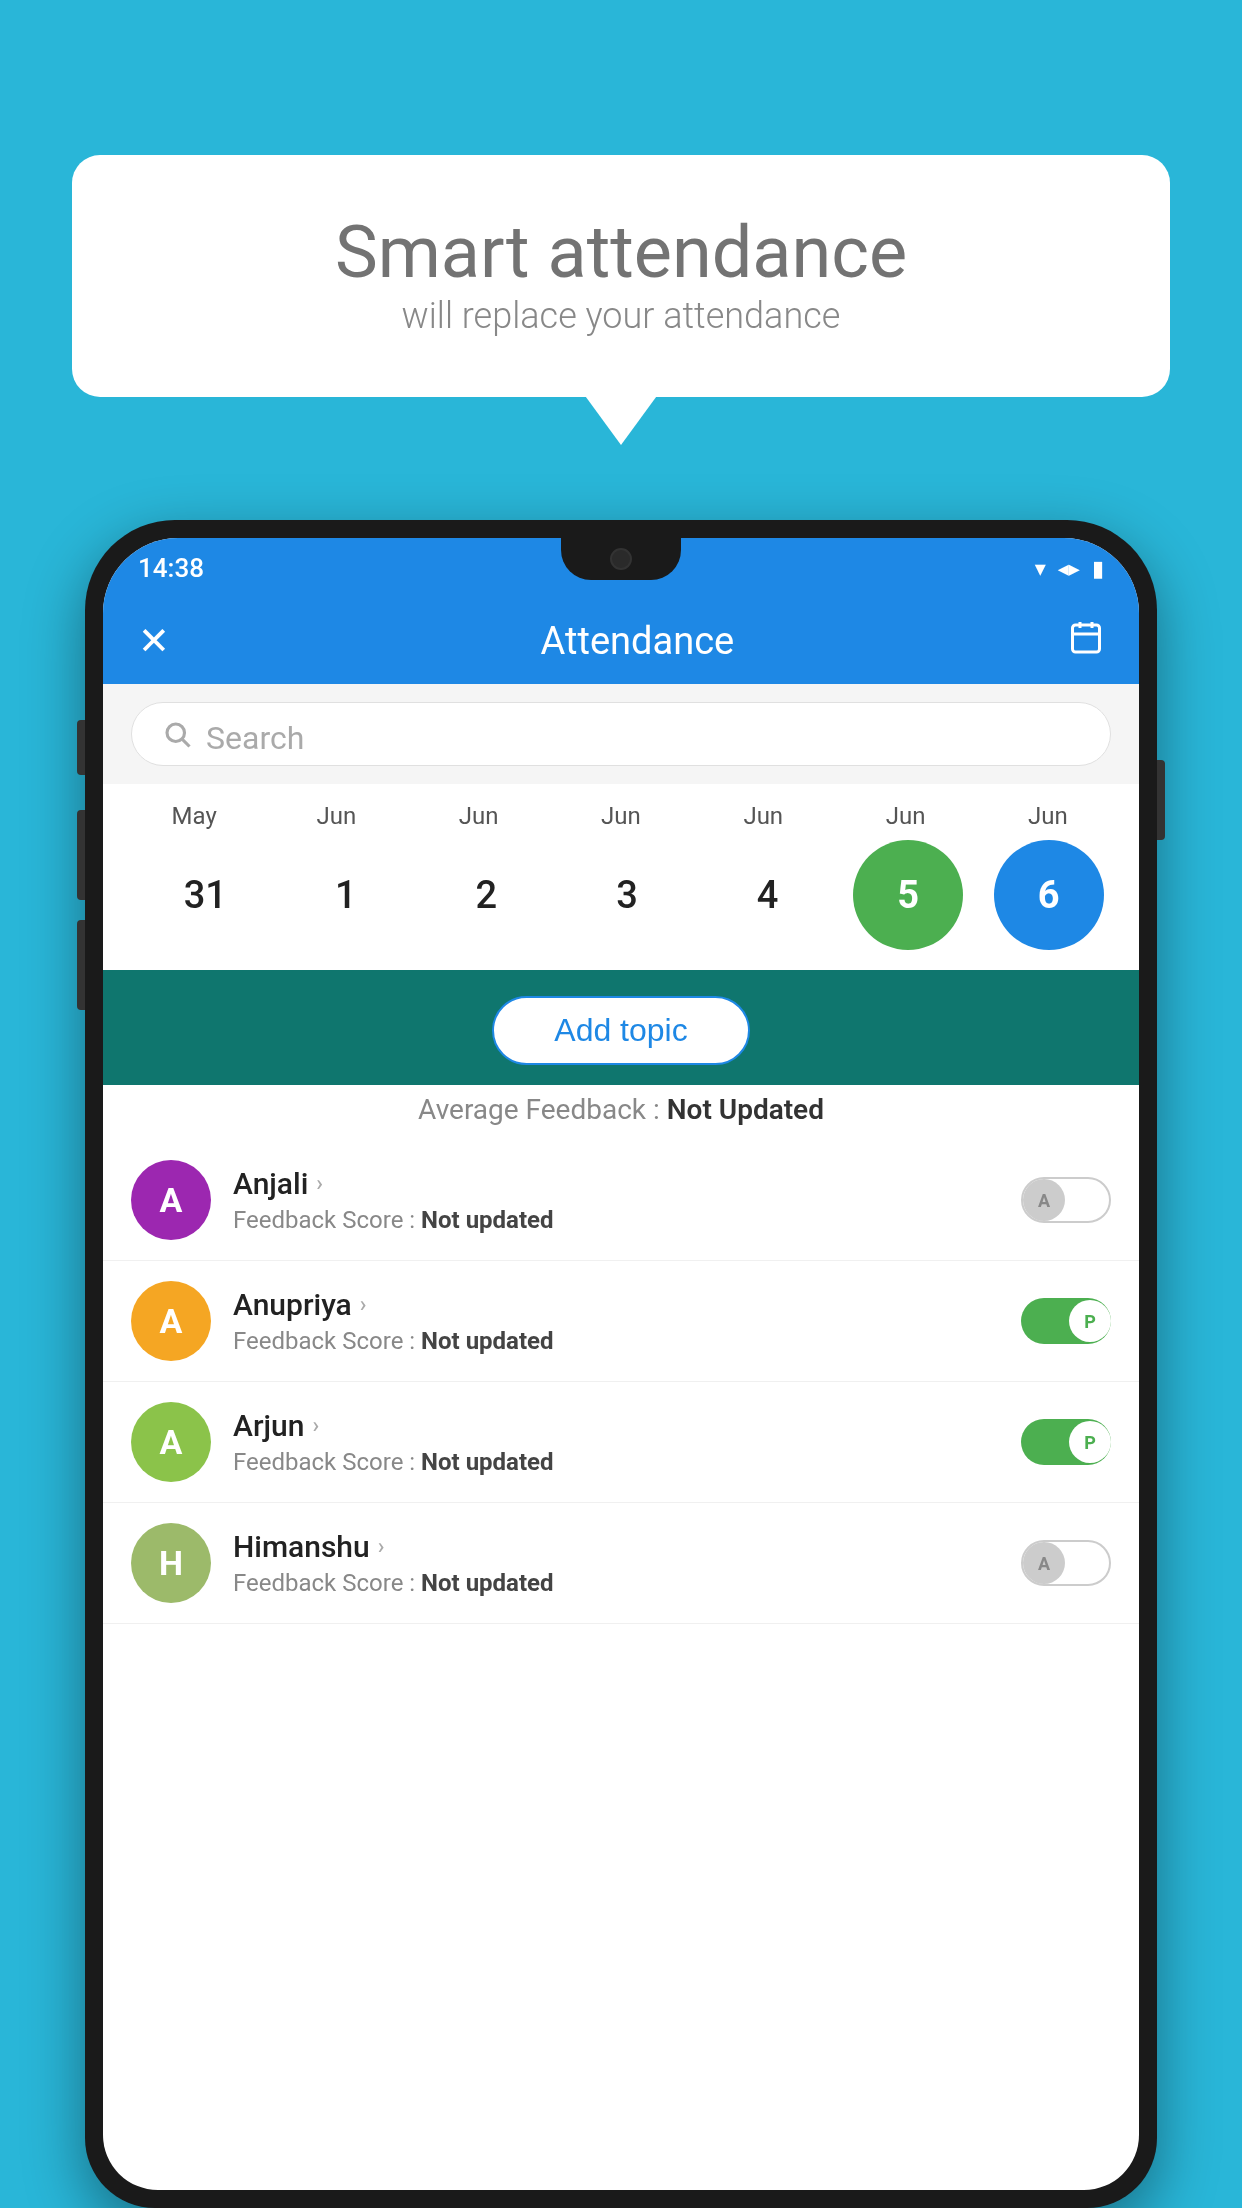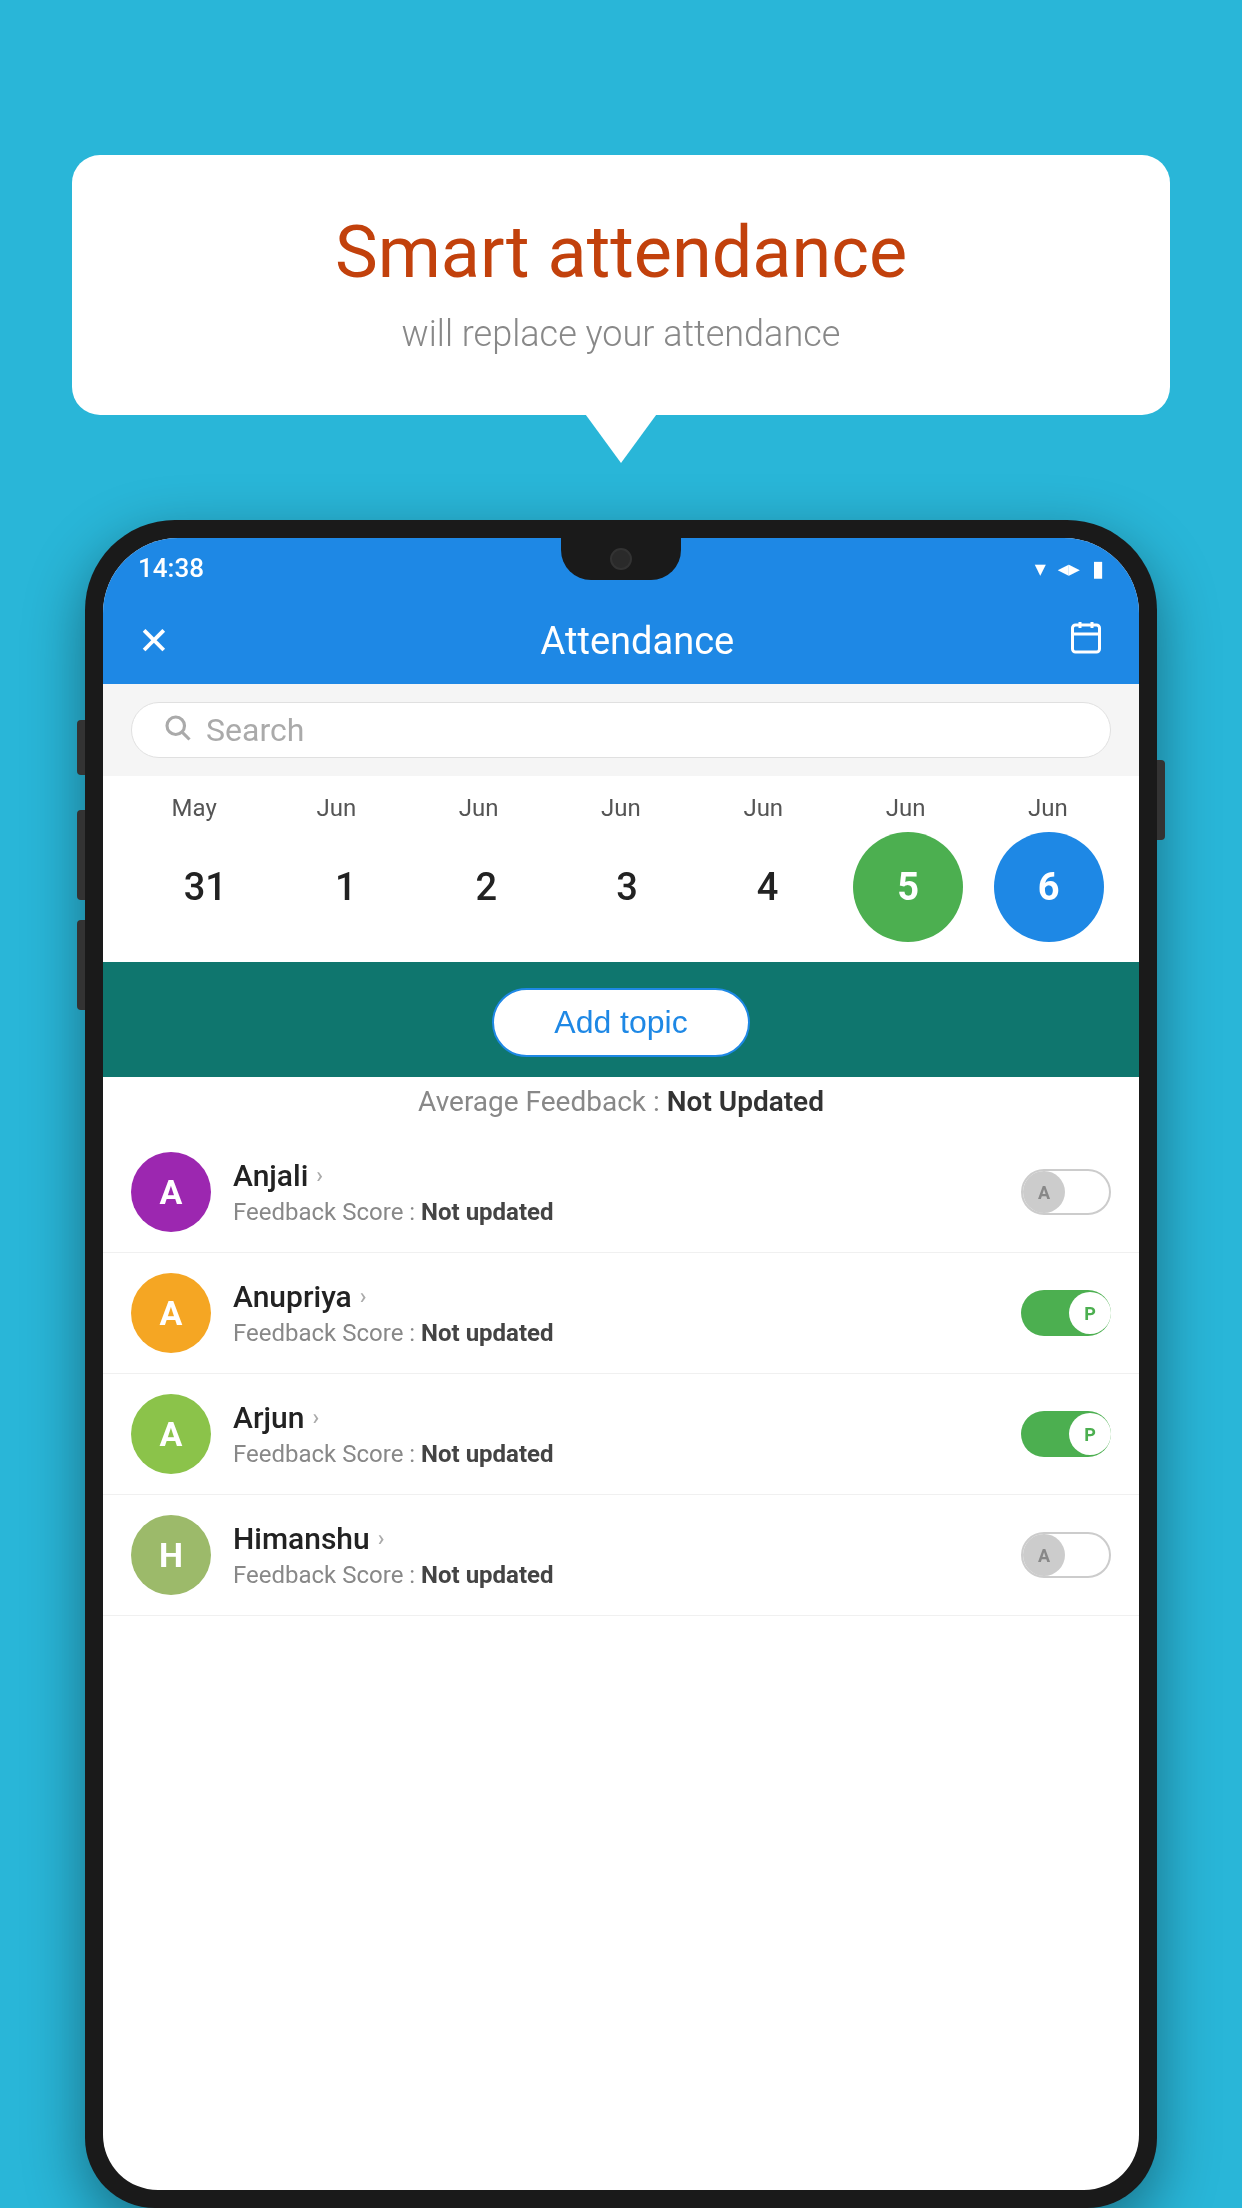--- a/index.html
+++ b/index.html
@@ -33,23 +33,22 @@
       left: 50%;
       transform: translateX(-50%);
       width: 0;
       height: 0;
       border-left: 38px solid transparent;
       border-right: 38px solid transparent;
       border-top: 52px solid white;
     }
     .speech-bubble-title {
       font-size: 72px;
-      color: #c2410c;
+      color: #737373;
       font-weight: 400;
-      margin-bottom: 18px;
     }
     .speech-bubble-subtitle {
       font-size: 36px;
       color: #888;
       font-weight: 300;
     }
 
     
     .phone-frame {
       position: absolute;
@@ -144,23 +143,23 @@
     }
 
     
     .search-container {
       padding: 18px 28px;
       background: #f5f5f5;
     }
     .search-bar {
       background: white;
       border-radius: 40px;
-      height: 56px;
-      display: flex;
-      align-items: center;
+      height: 64px;
+      display: flex;
+      align-items: flex-start;
       padding: 16px 30px;
       gap: 14px;
       border: 1px solid #e0e0e0;
     }
     .search-icon-svg {
       color: #aaa;
       font-size: 30px;
     }
     .search-text {
       font-size: 32px;

